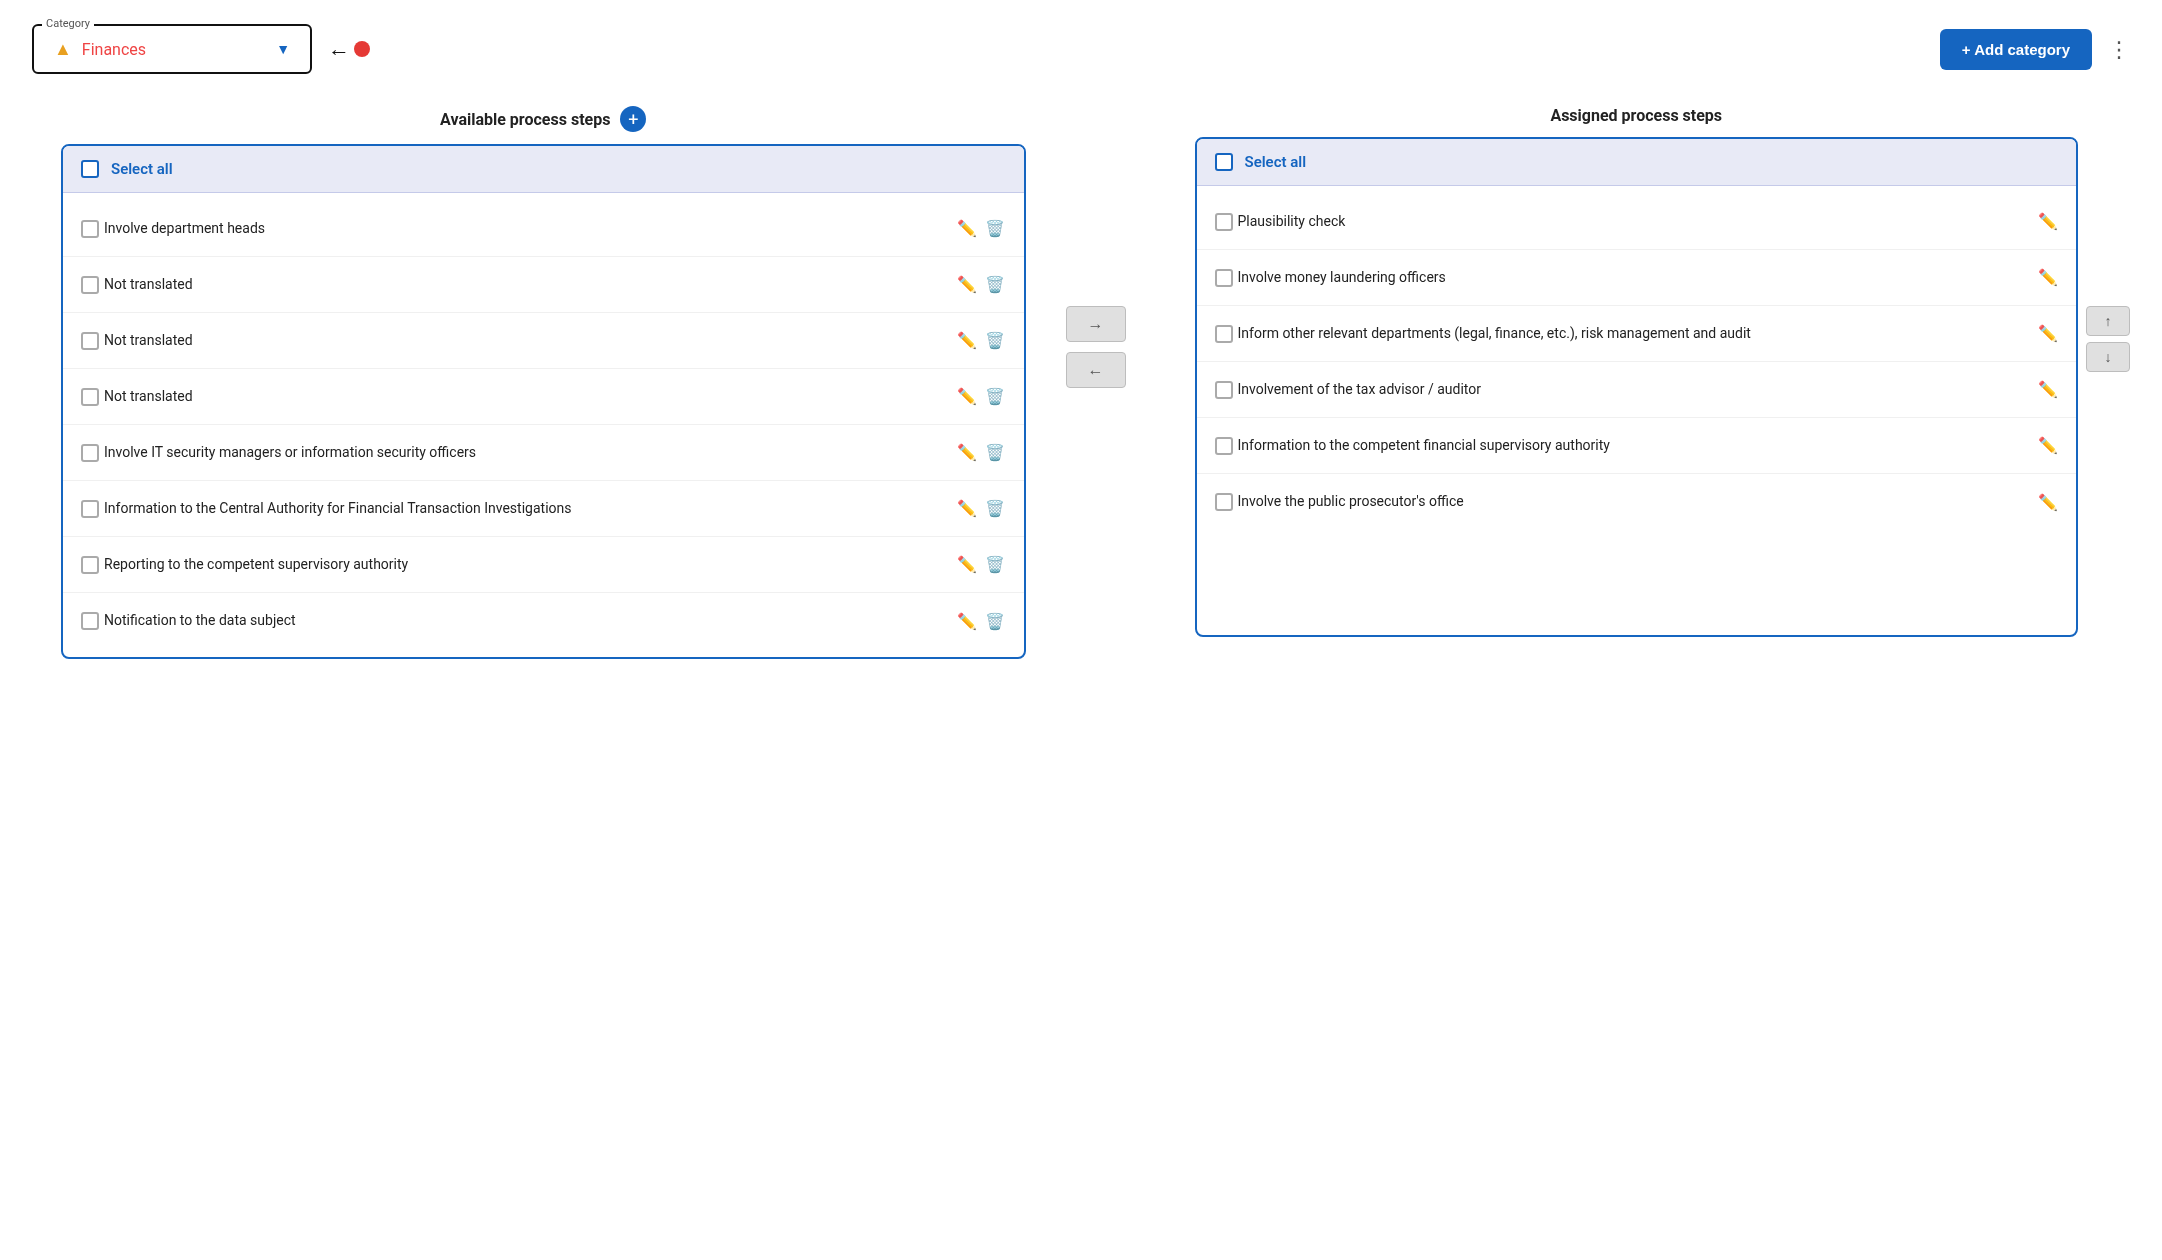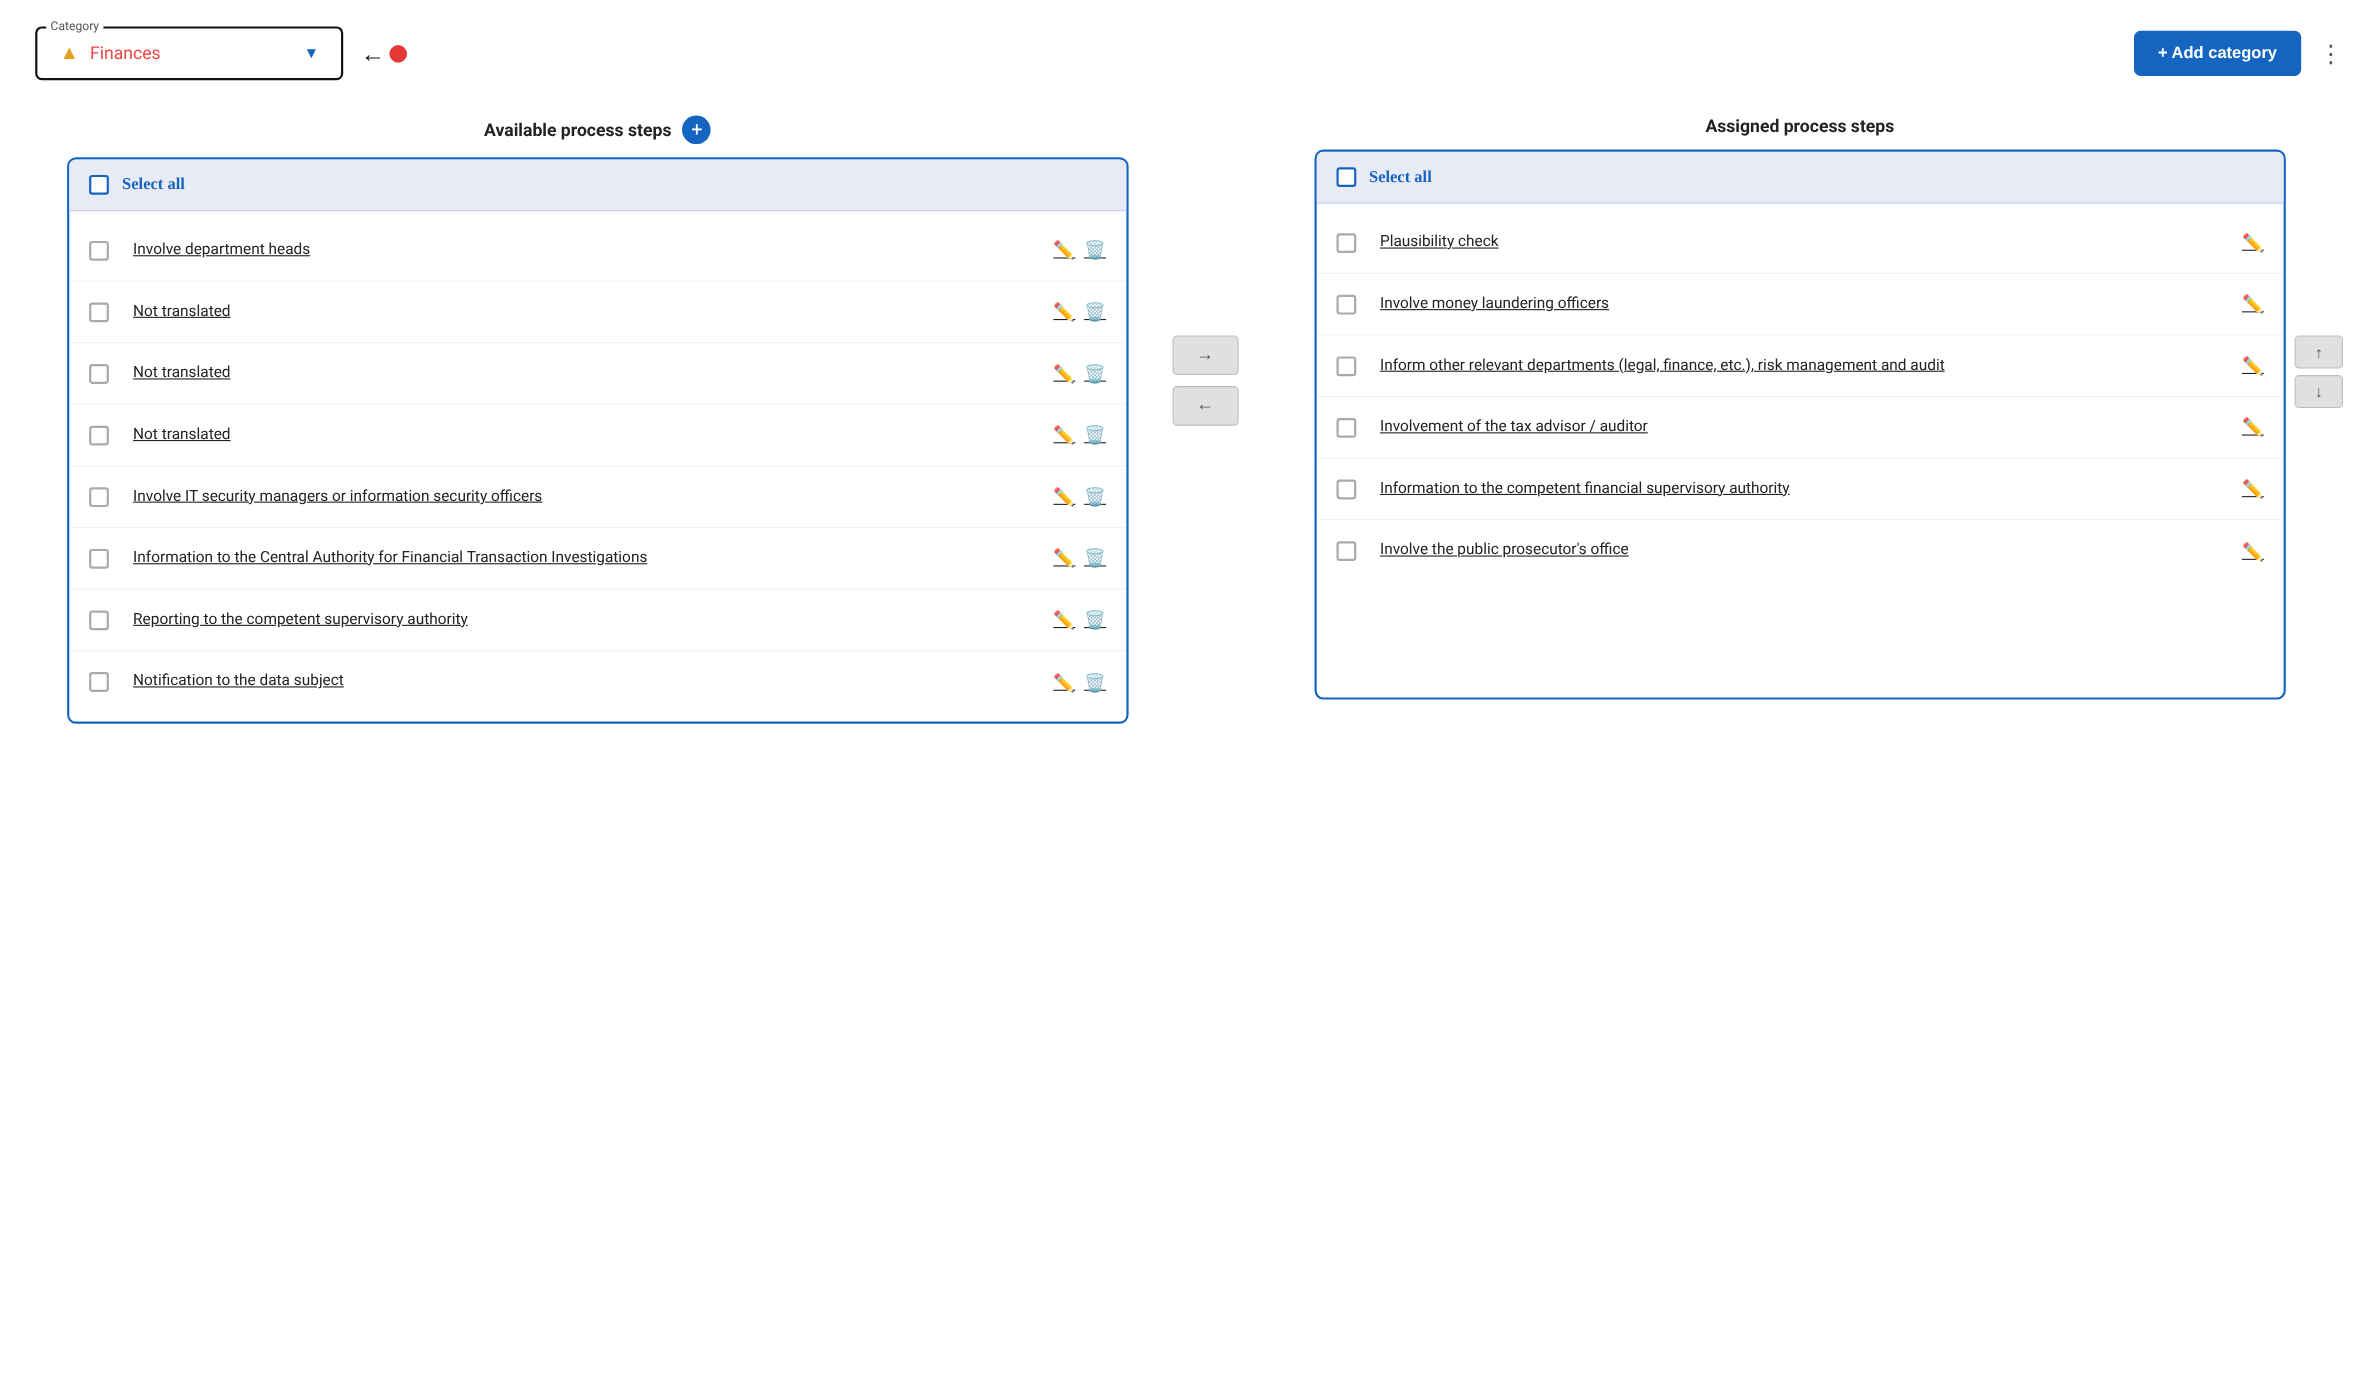--- a/index.html
+++ b/index.html
@@ -149,40 +149,38 @@
       min-height: 500px;
     }
 
     .panel-select-all {
       background: #e8eaf6;
       padding: 14px 18px;
       display: flex;
       align-items: center;
       gap: 12px;
       border-bottom: 1px solid #c5cae9;
-      font-family: Liberation Serif, serif;
     }
     .select-all-label {
       font-size: 15px;
       font-weight: 600;
       color: #1565c0;
     }
 
     .panel-items {
       padding: 8px 0;
     }
 
     .process-item {
       display: flex;
       align-items: center;
       padding: 14px 18px;
-      gap: 22px;
+      gap: 5px;
       border-bottom: 1px solid #f0f0f0;
       min-height: 56px;
-      text-decoration: underline;
     }
     .process-item:last-child {
       border-bottom: none;
     }
     .item-text {
       flex: 1;
       font-size: 14px;
       color: #222;
       line-height: 1.4;
     }

